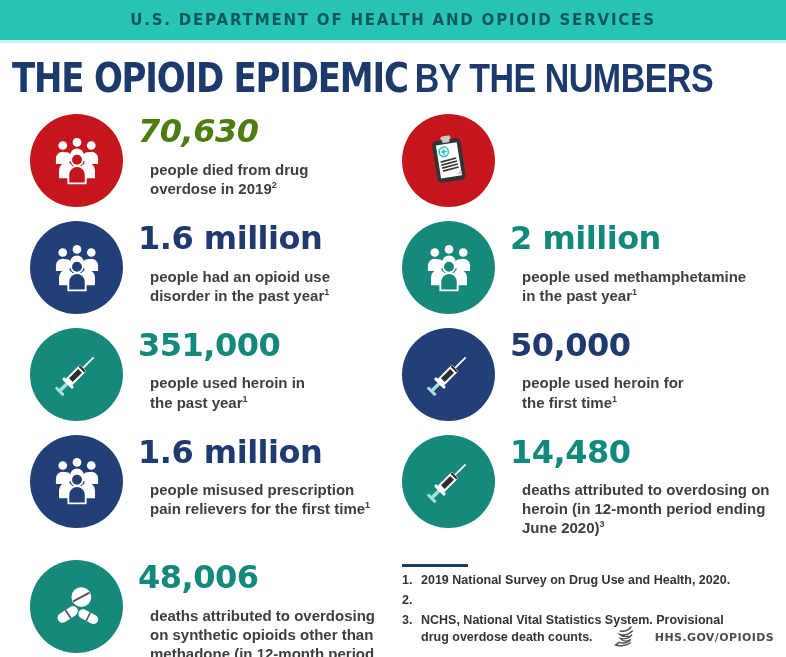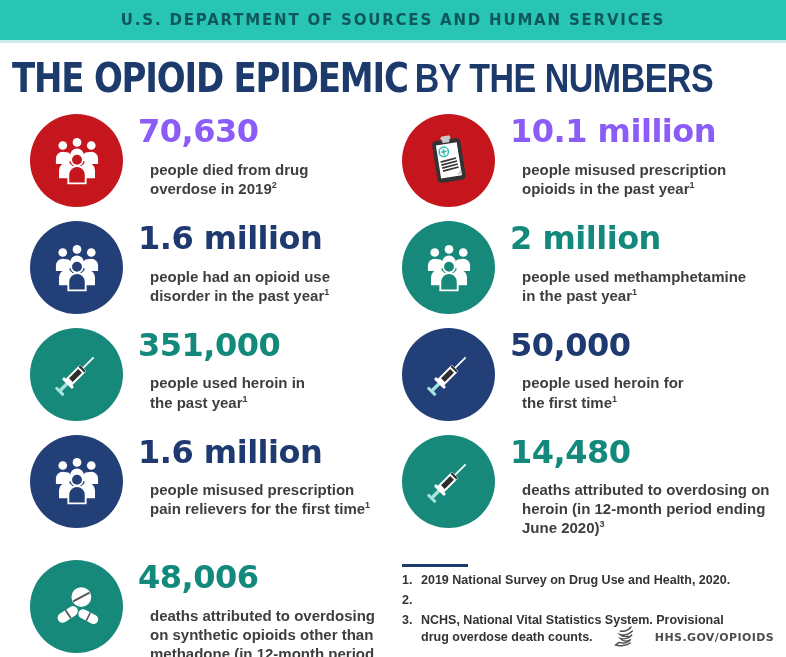--- a/index.html
+++ b/index.html
@@ -22,21 +22,21 @@
   .stats{display:grid;grid-template-columns:372px auto;row-gap:11px;padding:4px 0 0 30px;}
   .stat{display:flex;gap:15px;}
   .circle{width:93px;height:93px;border-radius:50%;flex:0 0 93px;
           display:flex;align-items:center;justify-content:center;}
   .circle svg{width:62px;height:62px;display:block;}
   .c-red{background:#c4161c;color:#c4161c;}
   .c-navy{background:#223f78;color:#223f78;}
   .c-teal{background:#17897b;color:#17897b;}
   .num{font-family:"DejaVu Sans",sans-serif;font-weight:800;font-size:32px;
        letter-spacing:-0.5px;line-height:1.02;margin:1px 0 5px;}
-  .n-red{color:#8b5cf6;}.n-navy{color:#1e3a70;}.n-teal{color:#13897b;}
+  .n-red{color:#4d7c0f;font-style:italic;}.n-navy{color:#1e3a70;}.n-teal{color:#13897b;}
   .desc{margin:12px;font-size:15px;font-weight:700;color:#3e3e3e;line-height:1.27;}
   .desc sup{font-size:9px;}
 
   
   .sources{padding-top:4px;}
   .sources-rule{width:66px;height:3px;background:#1d3a6d;margin-bottom:5px;}
   .sources-heading{font-size:14px;font-weight:800;color:#191919;letter-spacing:0.4px;
                    font-family:"DejaVu Sans",sans-serif;margin:0 0 7px 0;}
   .sources-list{list-style:none;margin:0;padding:0;max-width:352px;}
   .sources-list li{display:flex;gap:6px;font-size:12.5px;font-weight:700;color:#333;
@@ -48,21 +48,21 @@
   .footer svg{width:24px;height:24px;}
   .footer-text{font-size:11px;font-weight:700;color:#4d4d4d;letter-spacing:0.4px;
                font-family:"DejaVu Sans",sans-serif;}
 </style>
 </head>
 <body>
 
 <div class="page">
 
   <header class="topbar">
-    <div class="topbar-text">U.S. DEPARTMENT OF SOURCES AND HUMAN SERVICES</div>
+    <div class="topbar-text">U.S. DEPARTMENT OF HEALTH AND OPIOID SERVICES</div>
   </header>
 
   <h1 class="title"><span class="title-strong">THE OPIOID EPIDEMIC</span><span class="title-light">BY THE NUMBERS</span></h1>
 
   <main class="stats">
 
     <section class="stat">
       <div class="circle c-red">
         <svg viewBox="0 0 100 100">
           <g fill="#fff">
@@ -103,24 +103,20 @@
             <g fill="#333" transform="rotate(-6 50 55)">
               <rect x="37" y="47" width="26" height="2.6"></rect>
               <rect x="37" y="52" width="26" height="2.6"></rect>
               <rect x="37" y="57" width="26" height="2.6"></rect>
               <rect x="37" y="62" width="26" height="2.6"></rect>
             </g>
             <path d="M67 66 L67 74 L59 74 Z" fill="#cfcfcf"></path>
           </g>
         </svg>
       </div>
-      <div class="stat-text">
-        <div class="num n-red">10.1 million</div>
-        <p class="desc" style="max-width:235px"><span>people misused prescription opioids in the past year</span><sup>1</sup></p>
-      </div>
     </section>
 
     <section class="stat">
       <div class="circle c-navy">
         <svg viewBox="0 0 100 100">
           <g fill="#fff">
             <circle cx="27" cy="25" r="7"></circle>
               <path d="M16 55 v-9 a11 11 0 0 1 22 0 v9 z"></path>
             <circle cx="50" cy="20" r="7"></circle>
               <path d="M39 50 v-9 a11 11 0 0 1 22 0 v9 z"></path>

